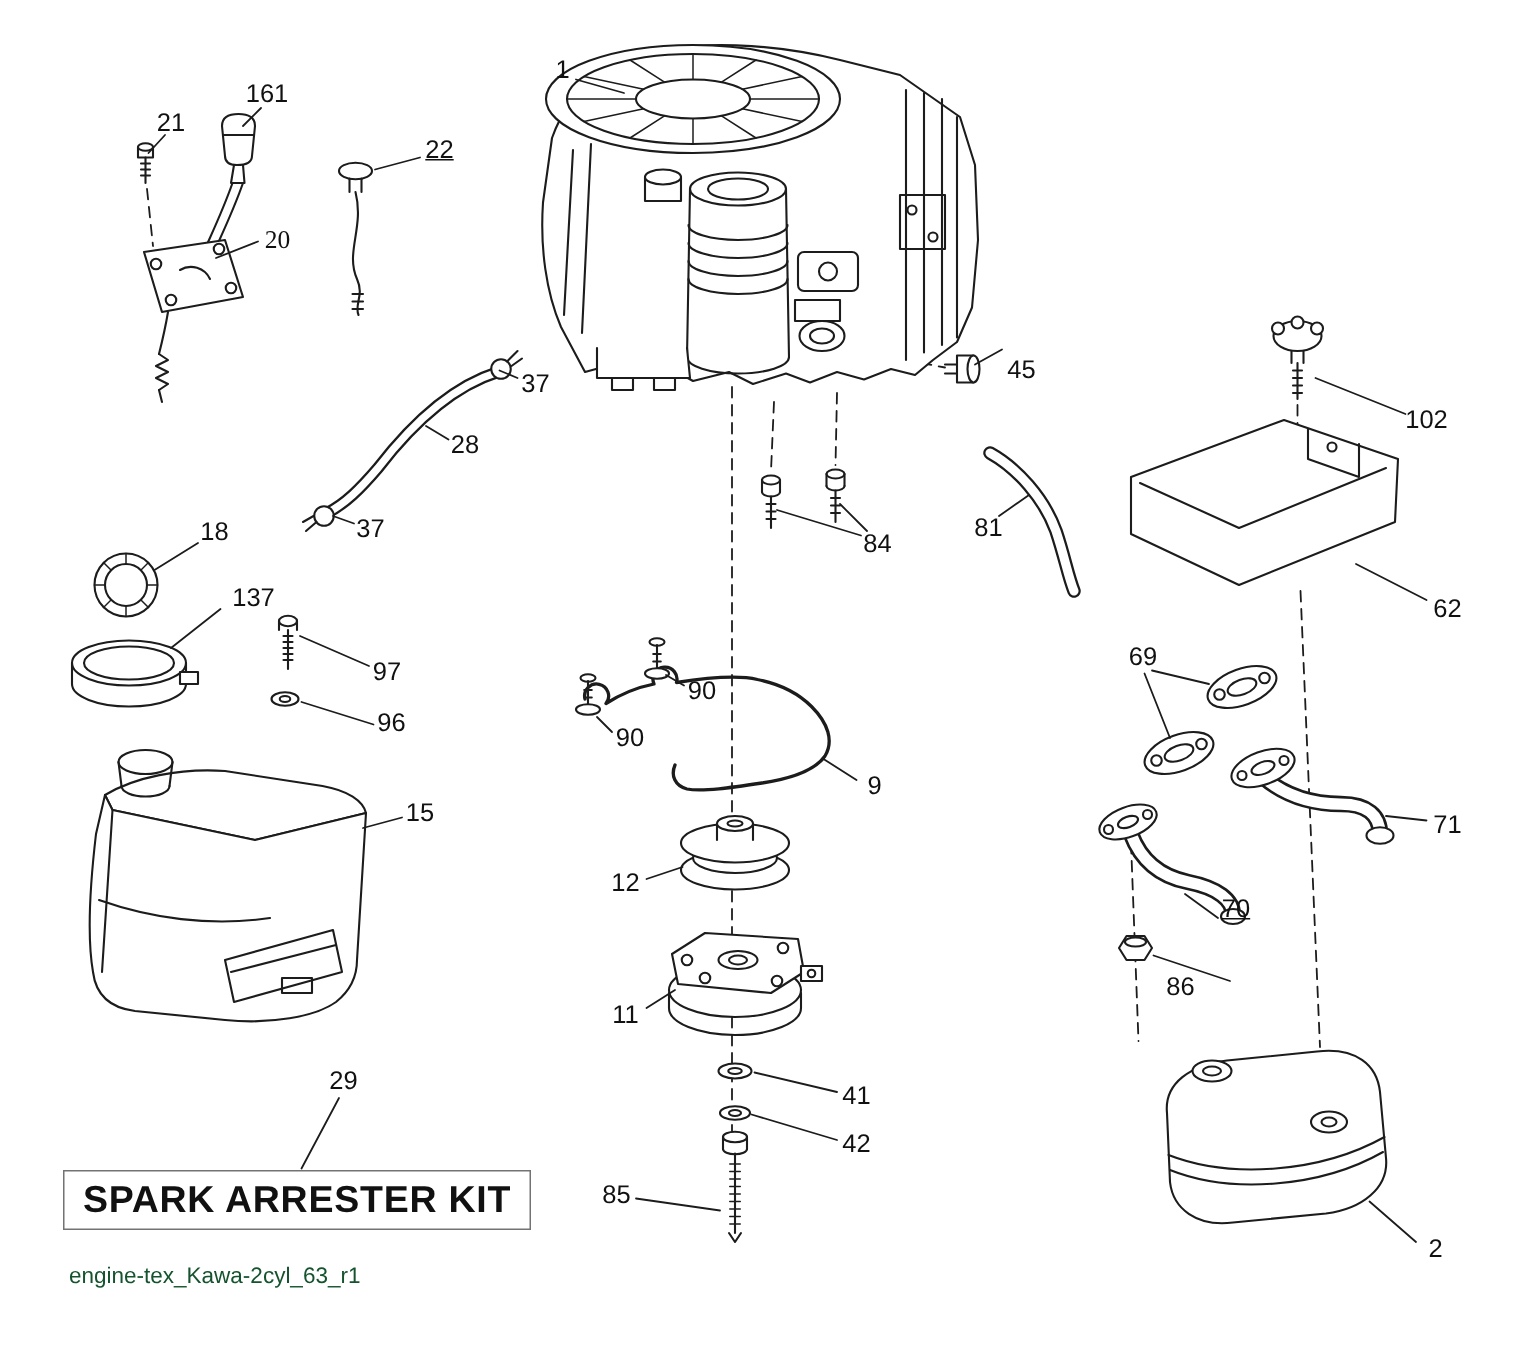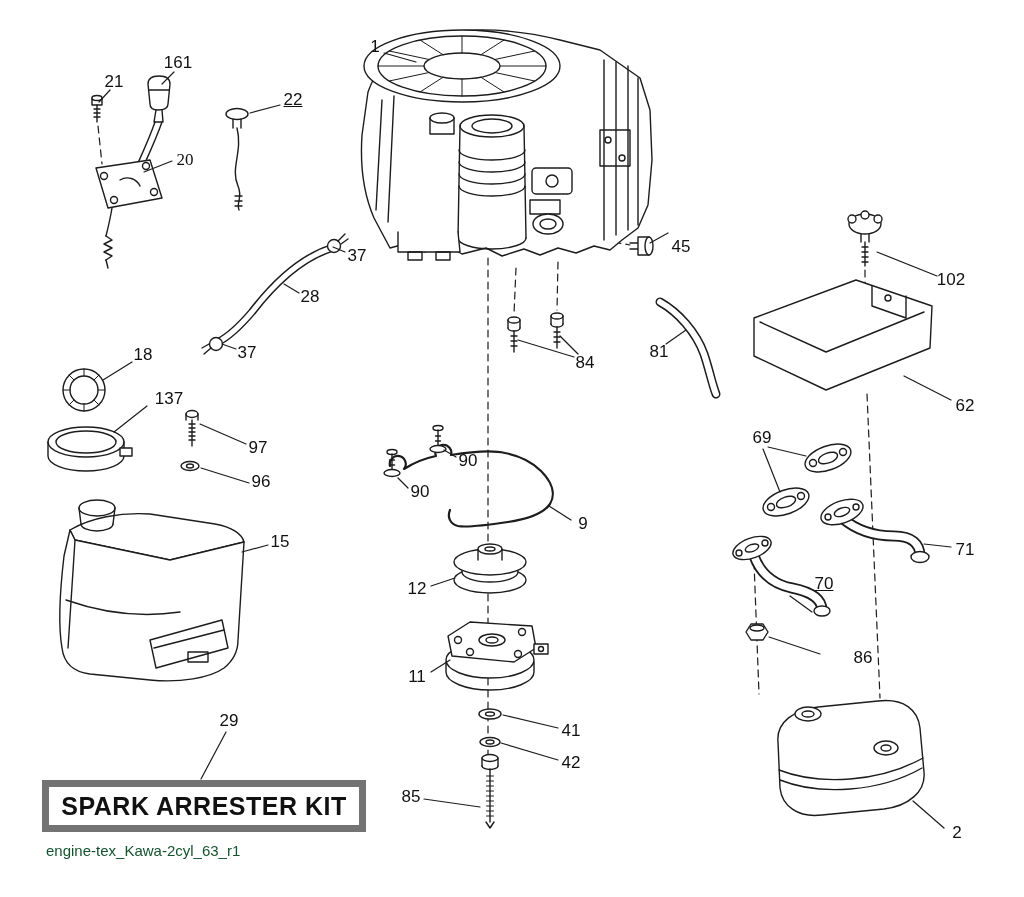--- a/index.html
+++ b/index.html
@@ -16,21 +16,21 @@
     transform:translate(-50%,-50%);
     font-size:17px;
     color:#111;
     white-space:nowrap;
     user-select:none;
   }
   .spark-box{
     position:absolute;
     left:42px;top:780px;
     width:310px;height:38px;
-    border:7px solid #737373;
+    border:1px solid #737373;
     display:flex;align-items:center;justify-content:center;
     font-size:25px;font-weight:bold;color:#111;
     letter-spacing:0.5px;
     background:#fff;
   }
   .footer-text{
     position:absolute;
     left:46px;top:842px;
     font-size:15px;color:#14532d;
   }
@@ -430,22 +430,22 @@
       <div class="callout" style="left: 158px; top: 399px; margin-left: 11px;">137</div>
       <div class="callout" style="left: 258px; top: 448px;">97</div>
       <div class="callout" style="left: 261px; top: 482px;">96</div>
       <div class="callout" style="left: 468px; top: 461px;">90</div>
       <div class="callout" style="left: 420px; top: 492px;">90</div>
       <div class="callout" style="left: 762px; top: 438px;">69</div>
       <div class="callout" style="left: 583px; top: 524px;">9</div>
       <div class="callout" style="left: 280px; top: 542px;">15</div>
       <div class="callout" style="left: 965px; top: 550px;">71</div>
       <div class="callout" style="left: 417px; top: 589px;">12</div>
-      <div class="callout" style="left: 824px; top: 584px; text-decoration: underline;">70</div>
-      <div class="callout" style="left: 863px; top: 658px; text-align: right;">86</div>
+      <div class="callout" style="left: 824px; top: 606px; text-decoration: underline;">70</div>
+      <div class="callout" style="left: 787px; top: 658px; text-align: right;">86</div>
       <div class="callout" style="left: 417px; top: 677px; text-align: right;">11</div>
       <div class="callout" style="left: 571px; top: 731px;">41</div>
       <div class="callout" style="left: 571px; top: 763px;">42</div>
       <div class="callout" style="left: 229px; top: 721px;">29</div>
       <div class="callout" style="left: 411px; top: 797px;">85</div>
       <div class="callout" style="left: 957px; top: 833px;">2</div>
     </div>
 
   <div class="spark-box">
     <span>SPARK ARRESTER KIT</span>

